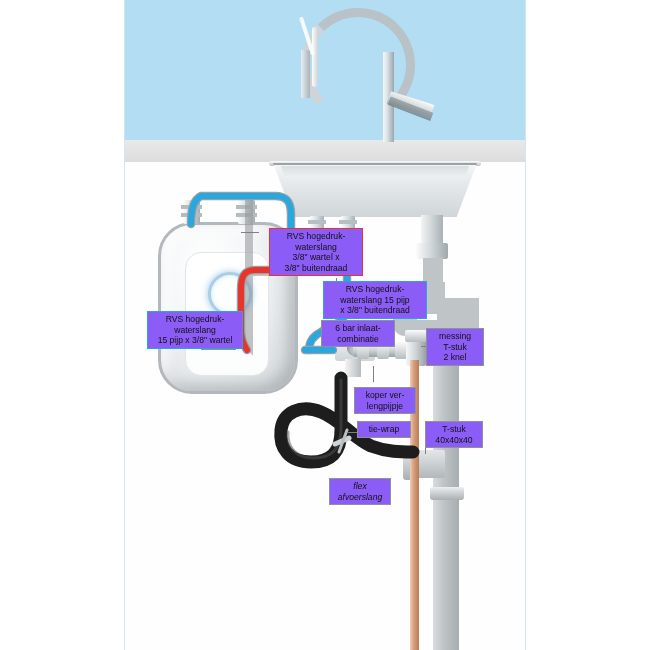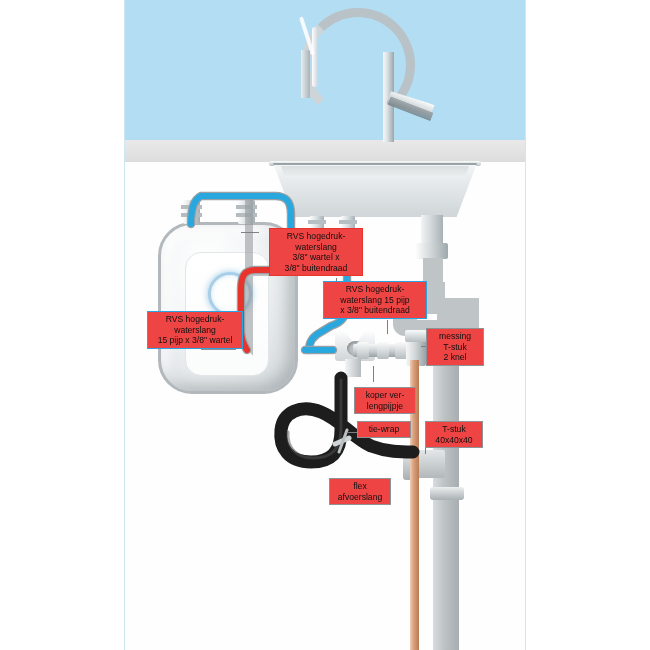--- a/index.html
+++ b/index.html
@@ -114,21 +114,21 @@
   .nutr{position:absolute;width:12px;height:17px;
       background:linear-gradient(180deg,#fafbfb,#b6bdc0);border-radius:2px;}
 
   
   svg.hoses{position:absolute;left:0;top:0;width:400px;height:650px;pointer-events:none;}
 
   
   svg.flex{position:absolute;left:0;top:0;width:400px;height:650px;pointer-events:none;}
 
   
-  .lbl{position:absolute;background:#ef4444;font-size:8.6px;line-height:10.6px;
+  .lbl{position:absolute;background:#8b5cf6;font-size:8.6px;line-height:10.6px;
        color:#111;text-align:center;padding:2px 4px;white-space:pre-line;}
   .lbl.red{border:1.4px solid #e8342c;}
   .lbl.blue{border:1.4px solid #2aa4e0;}
   .lbl.gray{border:1px solid #8d9395;}
   .leader{position:absolute;background:#7b8184;}
 </style>
 </head>
 <body>
 
 <div id="stage">
@@ -235,30 +235,32 @@
 3/8" buitendraad</div>
 
     <div class="lbl blue" style="left:22px;top:311px;width:86px;">RVS hogedruk-
 waterslang
 15 pijp x 3/8" wartel</div>
 
     <div class="lbl blue" style="left:198px;top:281px;width:94px;">RVS hogedruk-
 waterslang 15 pijp
 x 3/8" buitendraad</div>
 
+    <div class="lbl gray" style="left:196px;top:320px;width:64px;">6 bar inlaat-
+combinatie</div>
 
     <div class="lbl gray" style="left:301px;top:328px;width:48px;">messing
 T-stuk
 2 knel</div>
 
     <div class="lbl gray" style="left:229px;top:387px;width:52px;">koper ver-
 lengpijpje</div>
 
     <div class="lbl gray" style="left:232px;top:421px;width:44px;">tie-wrap</div>
 
-    <div class="lbl gray" style="left:204px;top:478px;width:52px;">flex
+    <div class="lbl gray" style="left:204px;top:478px;width:52px;font-style:italic;">flex
 afvoerslang</div>
 
     <div class="lbl gray" style="left:300px;top:421px;width:48px;">T-stuk
 40x40x40</div>
 
   </div>
 </div>
 
 </body></html>

